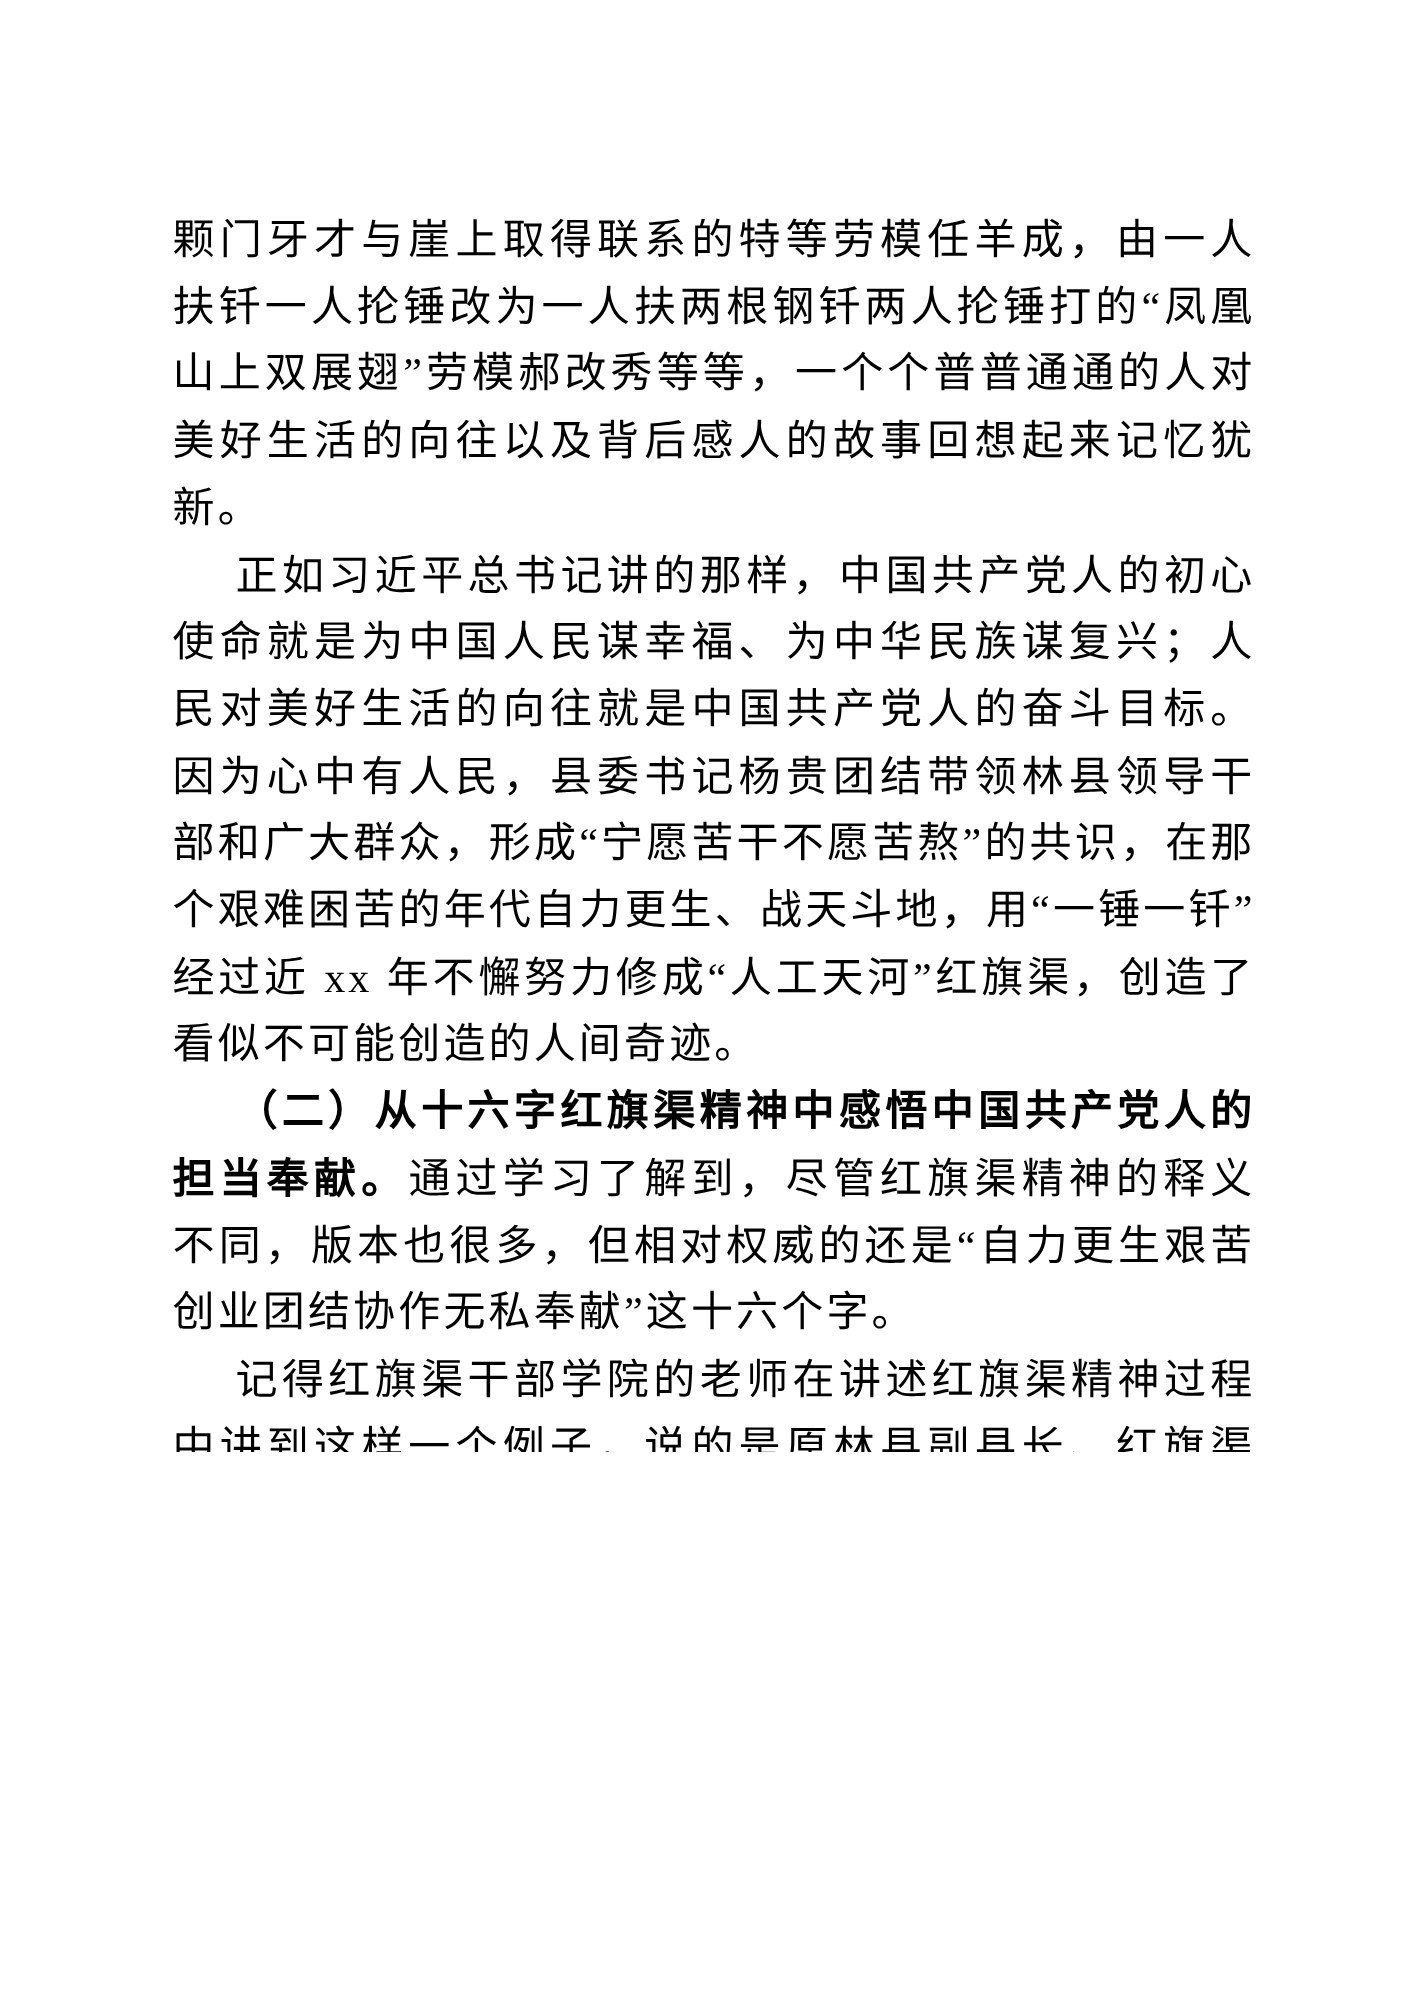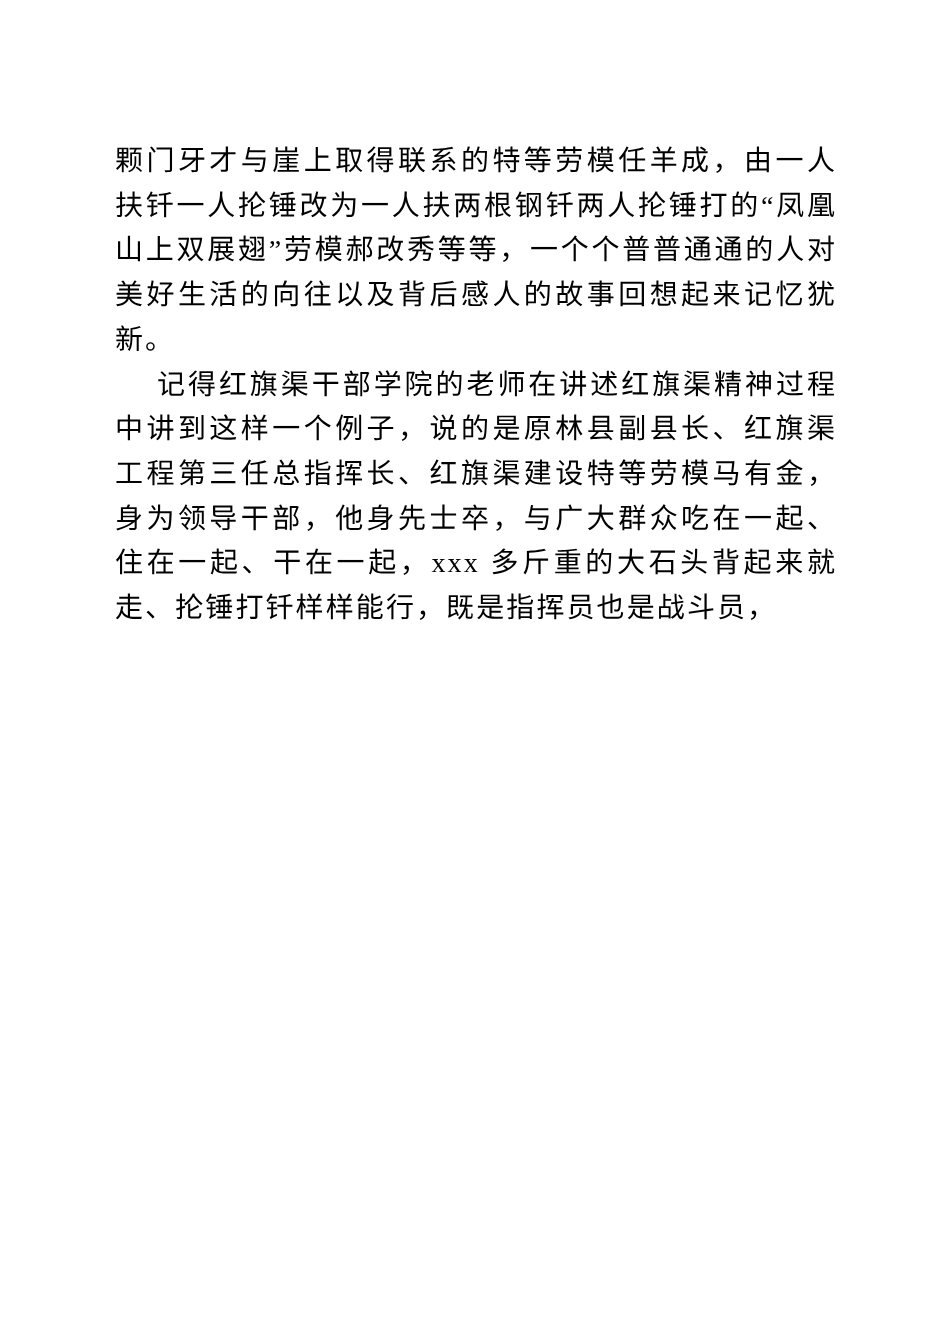--- a/index.html
+++ b/index.html
@@ -39,19 +39,21 @@
   }
 </style>
 </head>
 <body>
 
 <div class="page">
   <div class="doc-body">
 
     <p class="para"><span>颗门牙才与崖上取得联系的特等劳模任羊成，由一人扶钎一人抡锤改为一人扶两根钢钎两人抡锤打的“凤凰山上双展翅”劳模郝改秀等等，一个个普普通通的人对美好生活的向往以及背后感人的故事回想起来记忆犹新。</span></p>
 
+    <p class="para indent"><span>正如习近平总书记讲的那样，中国共产党人的初心使命就是为中国人民谋幸福、为中华民族谋复兴；人民对美好生活的向往就是中国共产党人的奋斗目标。因为心中有人民，县委书记杨贵团结带领林县领导干部和广大群众，形成“宁愿苦干不愿苦熬”的共识，在那个艰难困苦的年代自力更生、战天斗地，用“一锤一钎”经过近 xx 年不懈努力修成“人工天河”红旗渠，创造了看似不可能创造的人间奇迹。</span></p>
 
 
+    <p class="para indent"><span class="bold-lead">（二）从十六字红旗渠精神中感悟中国共产党人的担当奉献。</span><span>通过学习了解到，尽管红旗渠精神的释义不同，版本也很多，但相对权威的还是“自力更生艰苦创业团结协作无私奉献”这十六个字。</span></p>
 
     <p class="para indent"><span>记得红旗渠干部学院的老师在讲述红旗渠精神过程中讲到这样一个例子，说的是原林县副县长、红旗渠工程第三任总指挥长、红旗渠建设特等劳模马有金，身为领导干部，他身先士卒，与广大群众吃在一起、住在一起、干在一起，xxx 多斤重的大石头背起来就走、抡锤打钎样样能行，既是指挥员也是战斗员，</span></p>
 
   </div>
 </div>
 
 </body></html>

